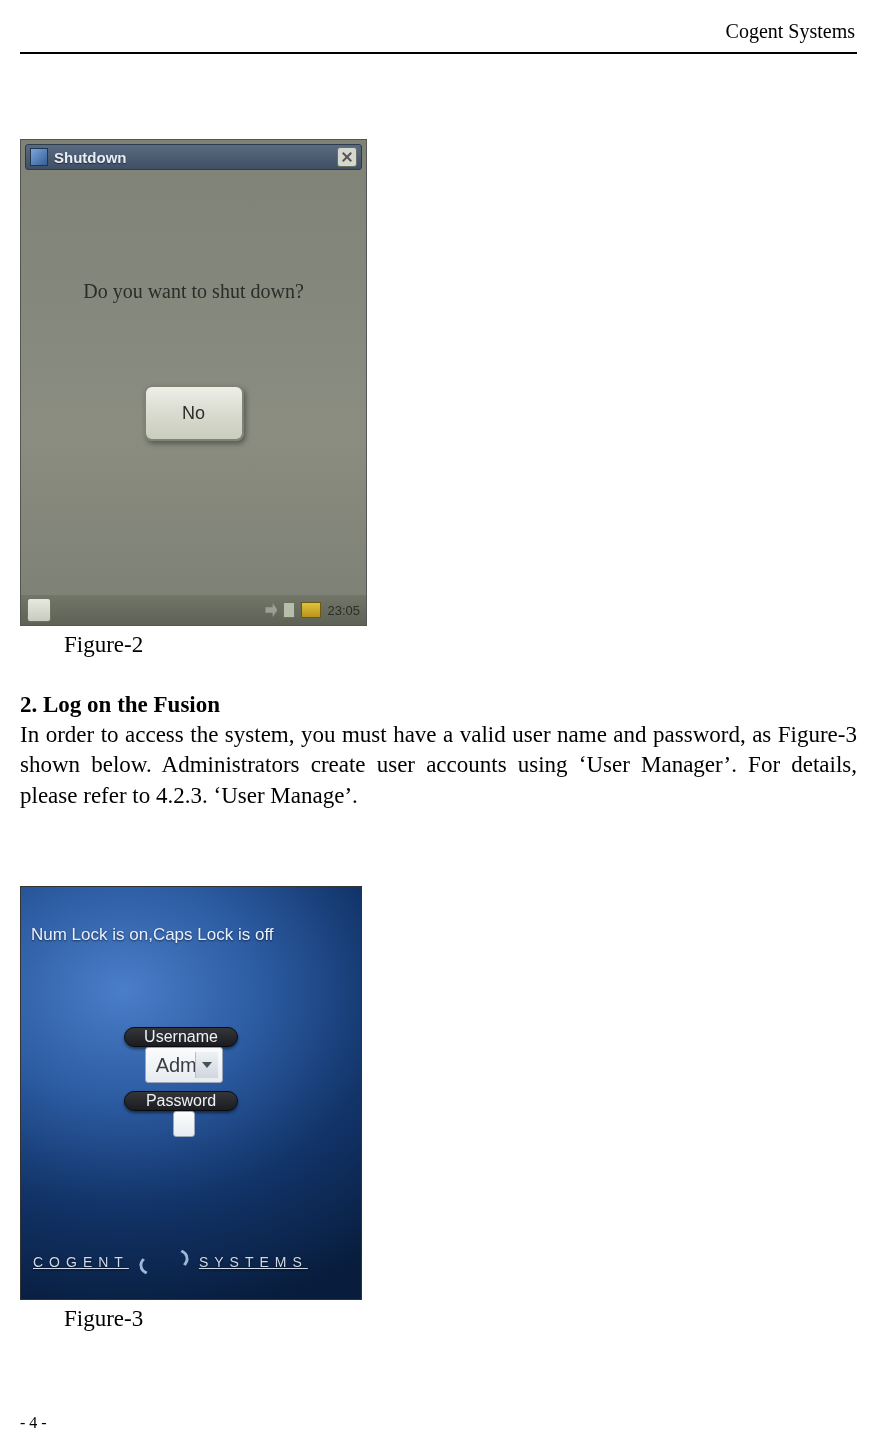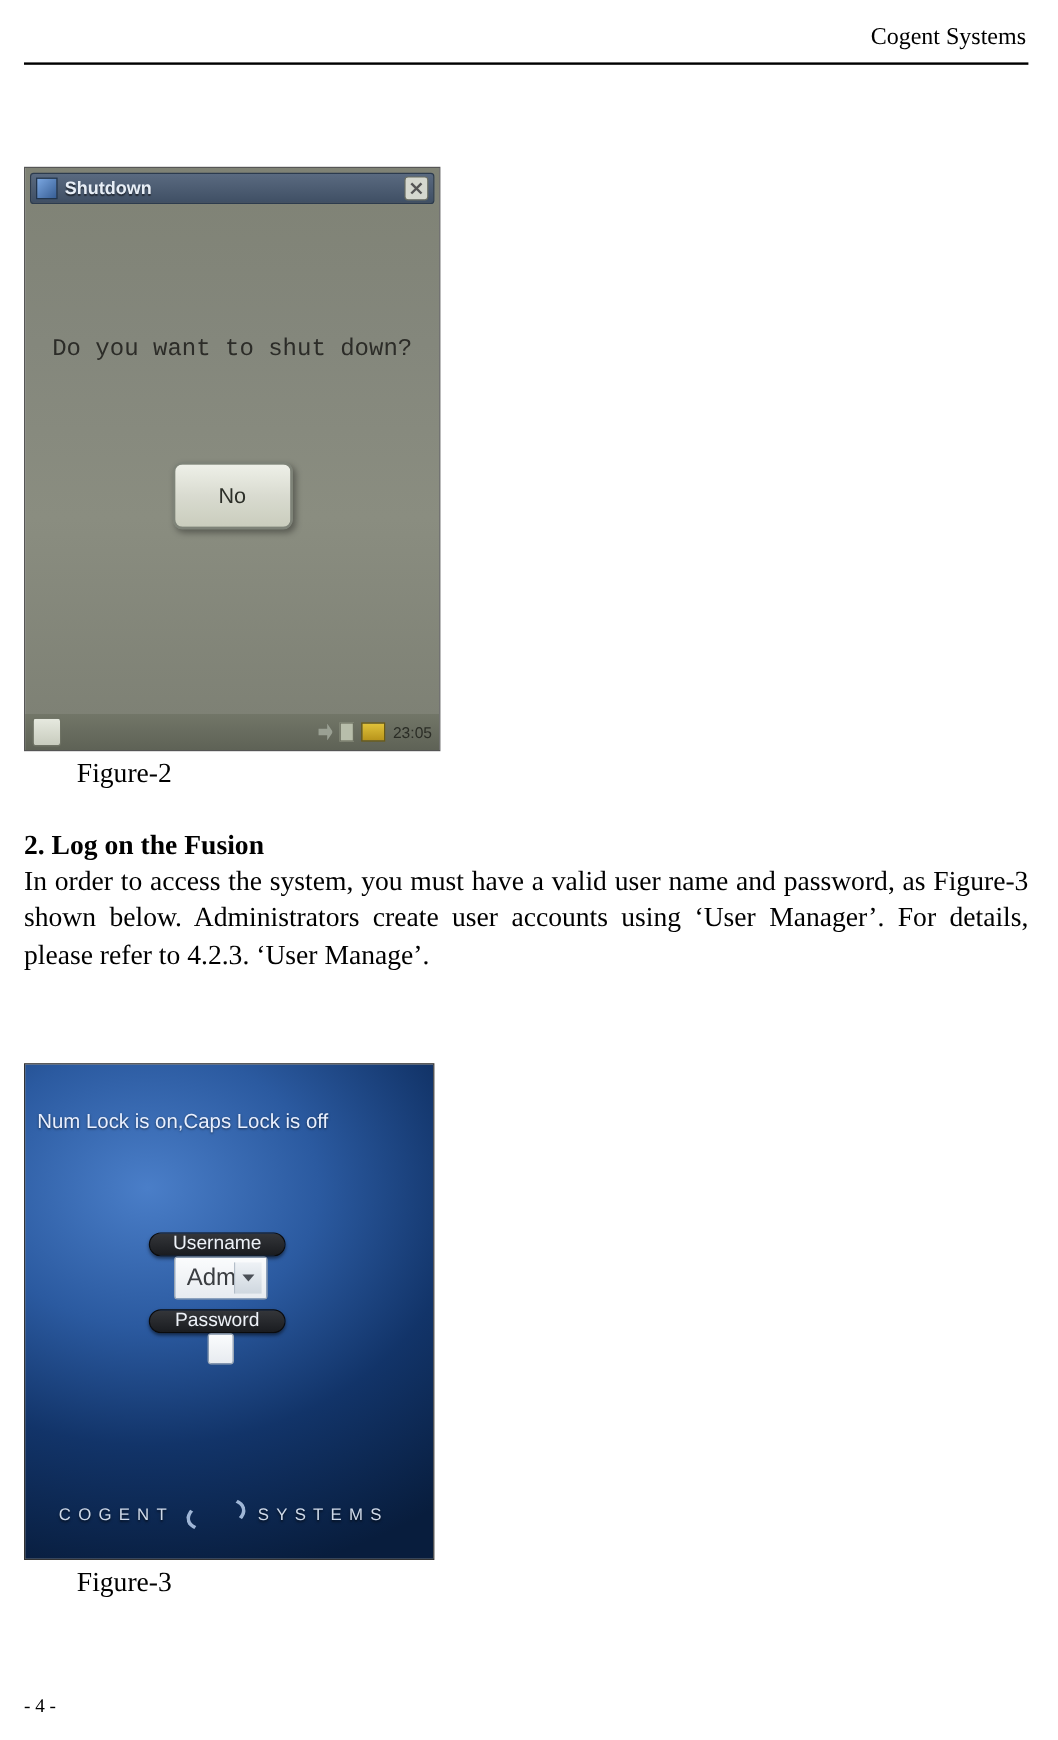--- a/index.html
+++ b/index.html
@@ -80,21 +80,21 @@
     content:"";
     position:absolute; left:3px; right:3px; top:8px;
     height:2px; background:#555;
   }
   .fig1 .titlebar .tclose::before { transform: rotate(45deg); }
   .fig1 .titlebar .tclose::after { transform: rotate(-45deg); }
   .fig1 .prompt {
     position: absolute;
     top: 140px; left: 0; right: 0;
     text-align: center;
-    font-family: Liberation Mono, monospace;
+    font-family: Liberation Serif, serif;
     font-size: 20px;
     color: #2c2c28;
   }
   .fig1 .btnrow {
     position: absolute;
     top: 245px; left: 0; right: 0;
     display: flex;
     justify-content: center;
     gap: 42px;
   }
@@ -211,29 +211,30 @@
   .fig2 .field .ddl {
     position:absolute; right:4px; top:4px; bottom:4px; width:22px;
     background: linear-gradient(180deg,#eef2f6,#cfd7df);
     border-left:1px solid #b4bec9;
     display:flex;align-items:center;justify-content:center;
   }
   .fig2 .field .ddl::after{
     content:""; width:0;height:0;border-left:5px solid transparent;border-right:5px solid transparent;border-top:6px solid #4a4f56;
   }
   .fig2 .brandbar {
-    position:absolute; left:16px; right:0; bottom:16px;
+    position:absolute; left:0; right:0; bottom:16px;
     height: 42px;
     display:flex; align-items:center;
     padding: 0 12px;
     font-family: Arial, sans-serif;
     letter-spacing: 6px;
     font-size: 14px;
     color: #cfd9e8;
     text-shadow: 0 1px 2px rgba(0,0,0,0.6);
+    text-decoration: underline;
   }
   .fig2 .brandbar .swirl {
     width: 50px; height: 26px;
     margin: 0 10px;
     position: relative;
   }
   .fig2 .brandbar .swirl::before{
     content:""; position:absolute; inset:0;
     border: 3px solid #9fb6d6;
     border-radius: 50% / 60%;

